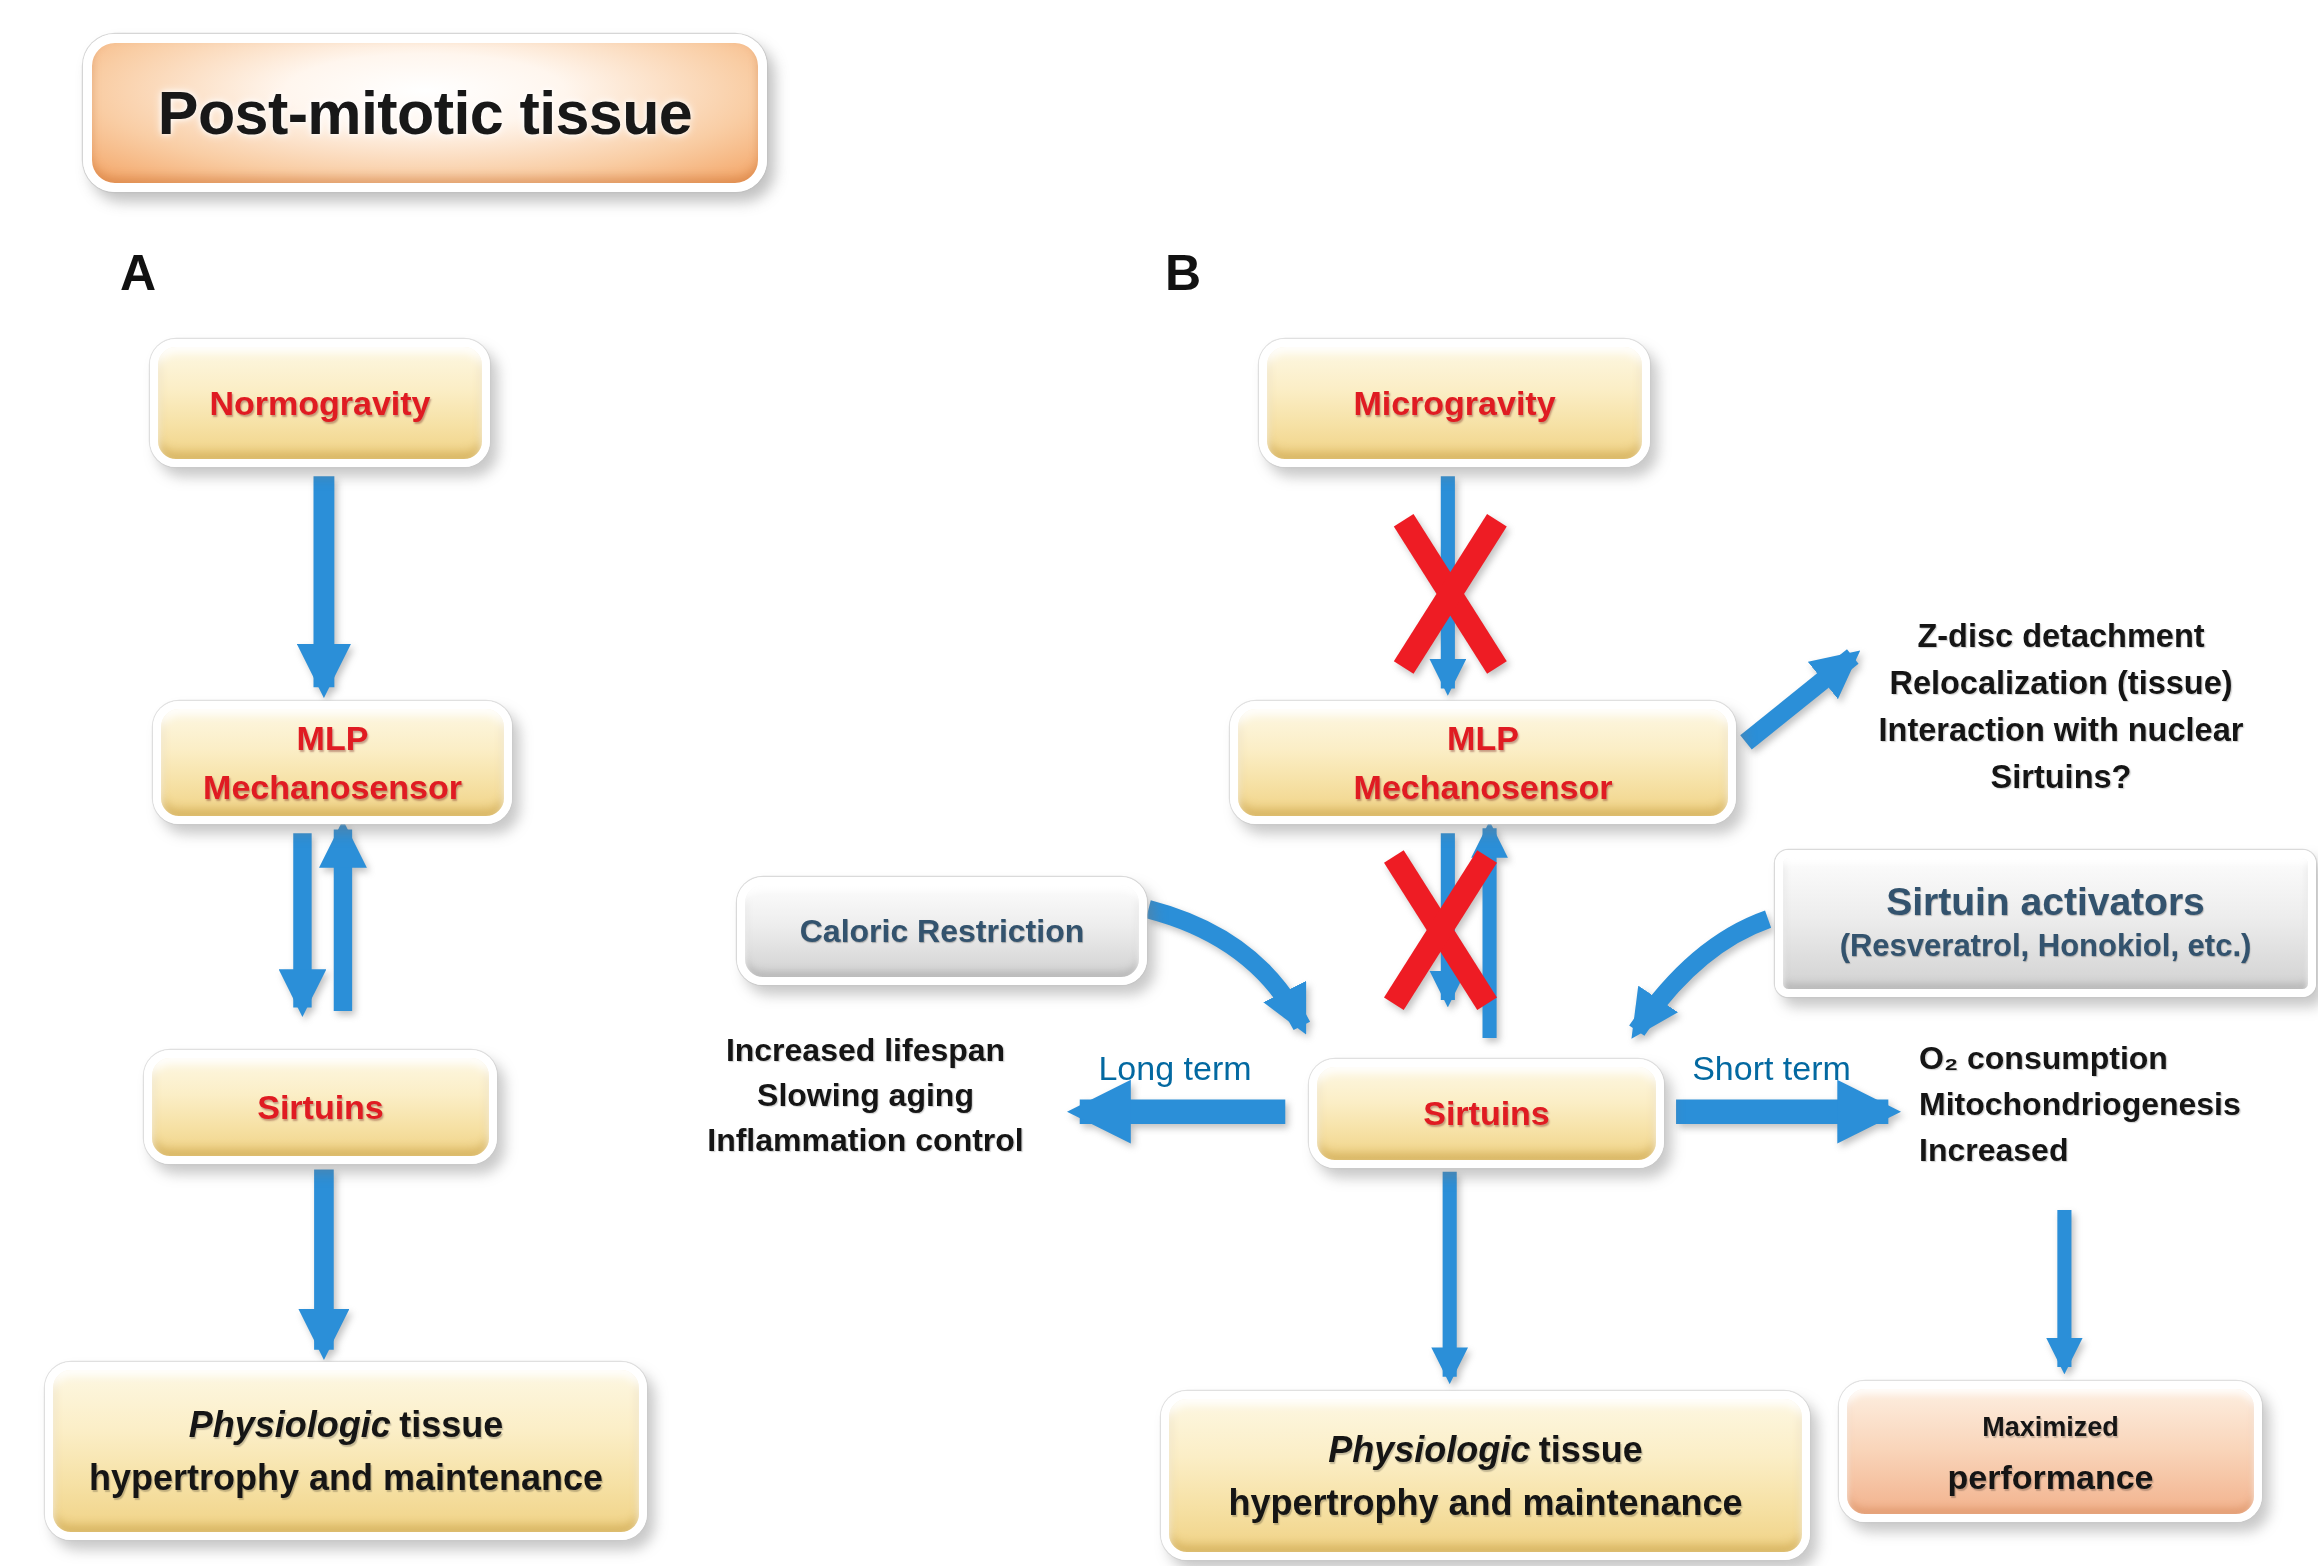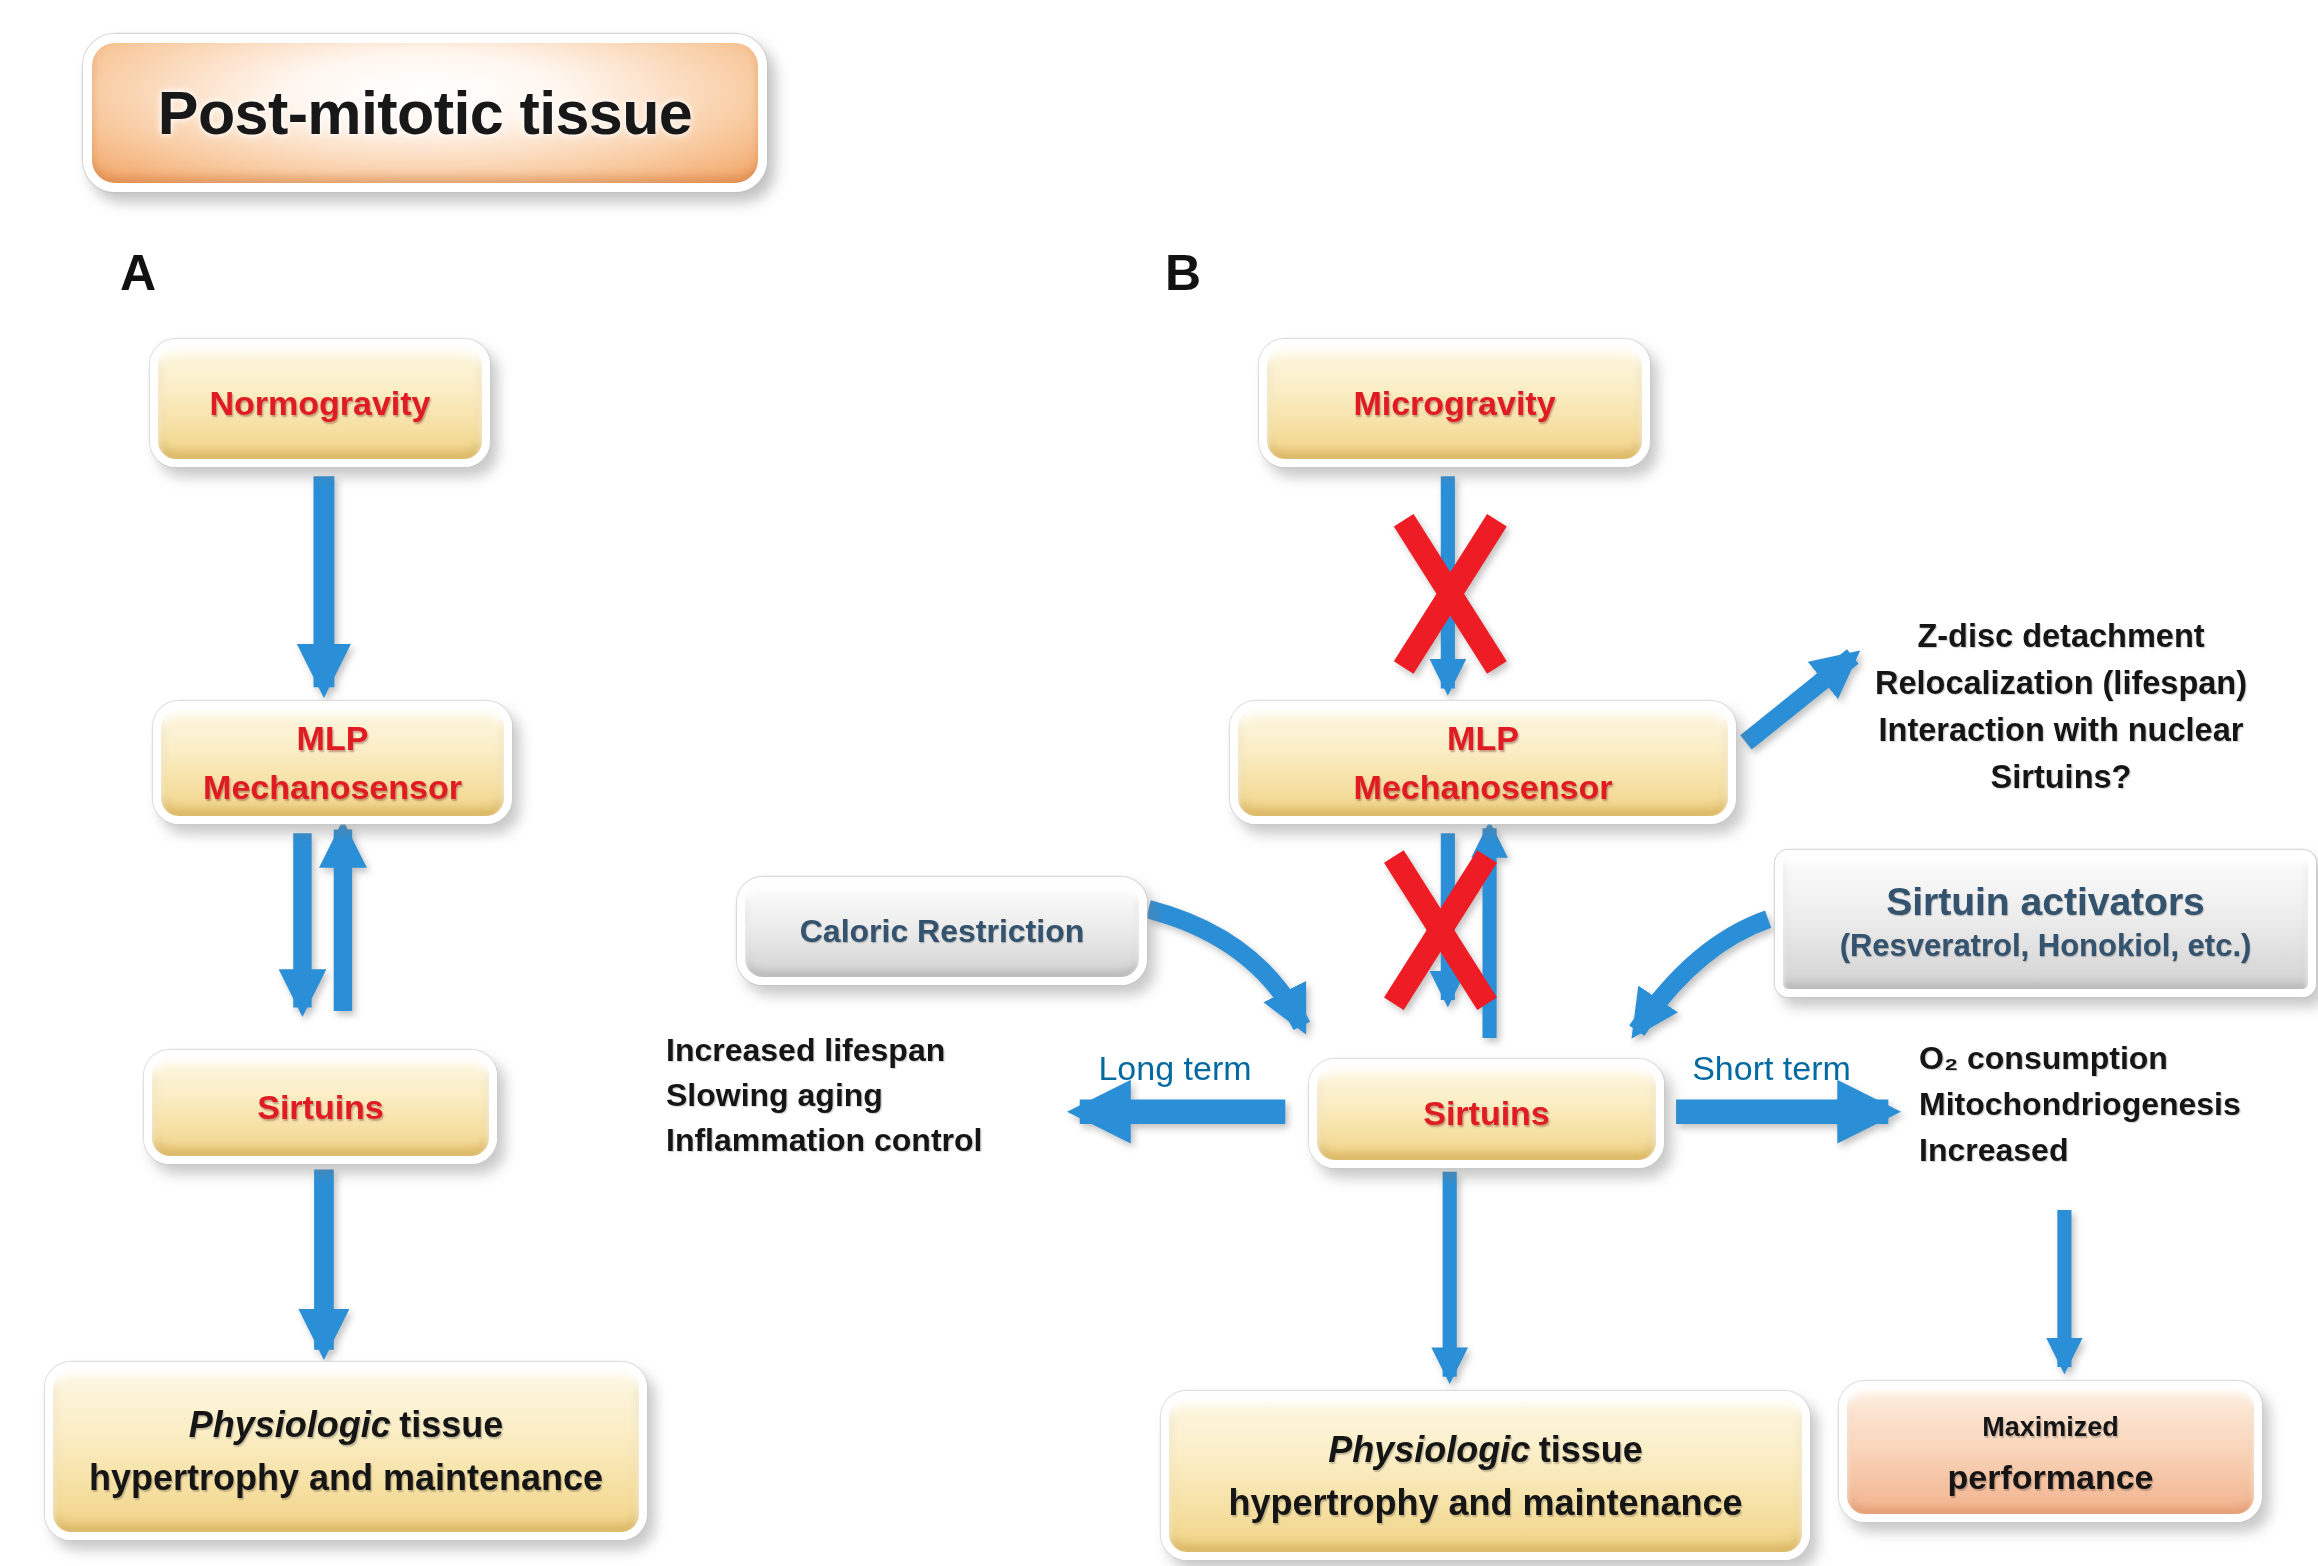--- a/index.html
+++ b/index.html
@@ -134,42 +134,42 @@
     <span class="red-label">Microgravity</span>
   </div>
 
   <div class="box yellow" style="left:1230px; top:701px; width:506px; height:123px;">
     <div class="red-label two-line">MLP</div>
     <div class="red-label two-line">Mechanosensor</div>
   </div>
 
   <div class="note" style="left:1834px; top:613px; width:454px; text-align:center; line-height:47px; font-size:32.5px;">
     <div>Z-disc detachment</div>
-    <div>Relocalization (lifespan)</div>
+    <div>Relocalization (tissue)</div>
     <div>Interaction with nuclear</div>
     <div>Sirtuins?</div>
   </div>
 
   <div class="box gray" style="left:737px; top:877px; width:410px; height:108px;">
     <span class="gray-label">Caloric Restriction</span>
   </div>
 
   <div class="box gray" style="left:1775px; top:850px; width:541px; height:147px; border-radius:13.5px;">
     <div class="gray-label" style="font-size:39px; line-height:44px;">Sirtuin activators</div>
     <div class="gray-label" style="font-size:31px; line-height:44px;">(Resveratrol, Honokiol, etc.)</div>
   </div>
 
   <div class="box yellow" style="left:1309px; top:1059px; width:355px; height:109px;">
     <span class="red-label">Sirtuins</span>
   </div>
 
   <div class="arrow-word" style="left:1077px; top:1049px; width:196px;">Long term</div>
   <div class="arrow-word" style="left:1667px; top:1049px; width:209px;">Short term</div>
 
-  <div class="note" style="left:666px; top:1028px; width:399px; text-align:left; line-height:45px;">
+  <div class="note" style="left:666px; top:1028px; width:399px; text-align:center; line-height:45px;">
     <div>Increased lifespan</div>
     <div>Slowing aging</div>
     <div>Inflammation control</div>
   </div>
 
   <div class="note" style="left:1919px; top:1035px; width:393px; text-align:left; line-height:46px;">
     <div>O₂ consumption</div>
     <div>Mitochondriogenesis</div>
     <div>Increased</div>
   </div>

